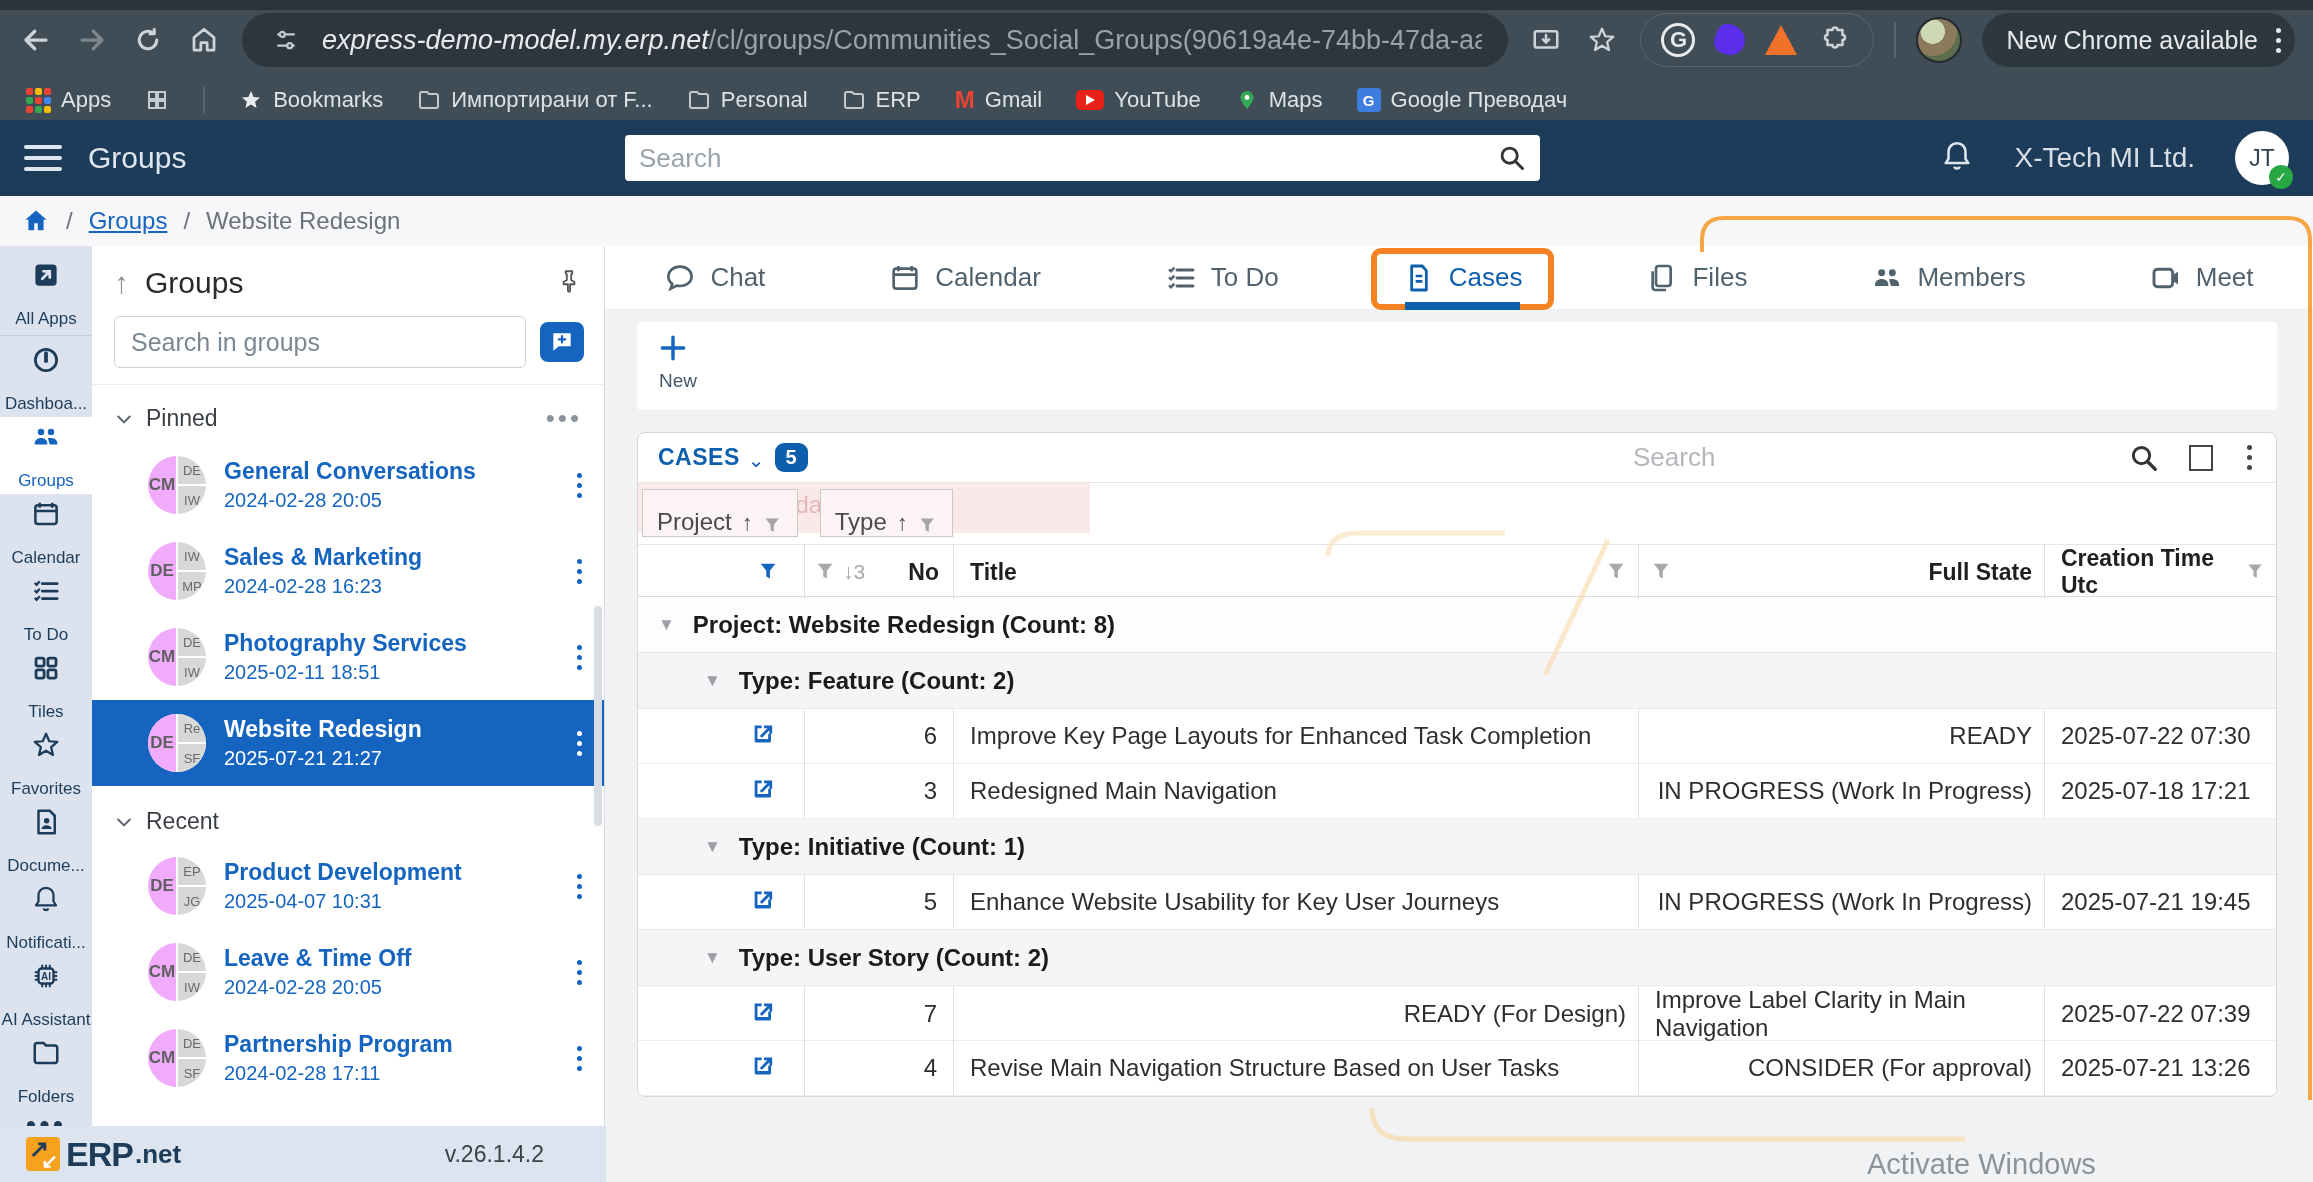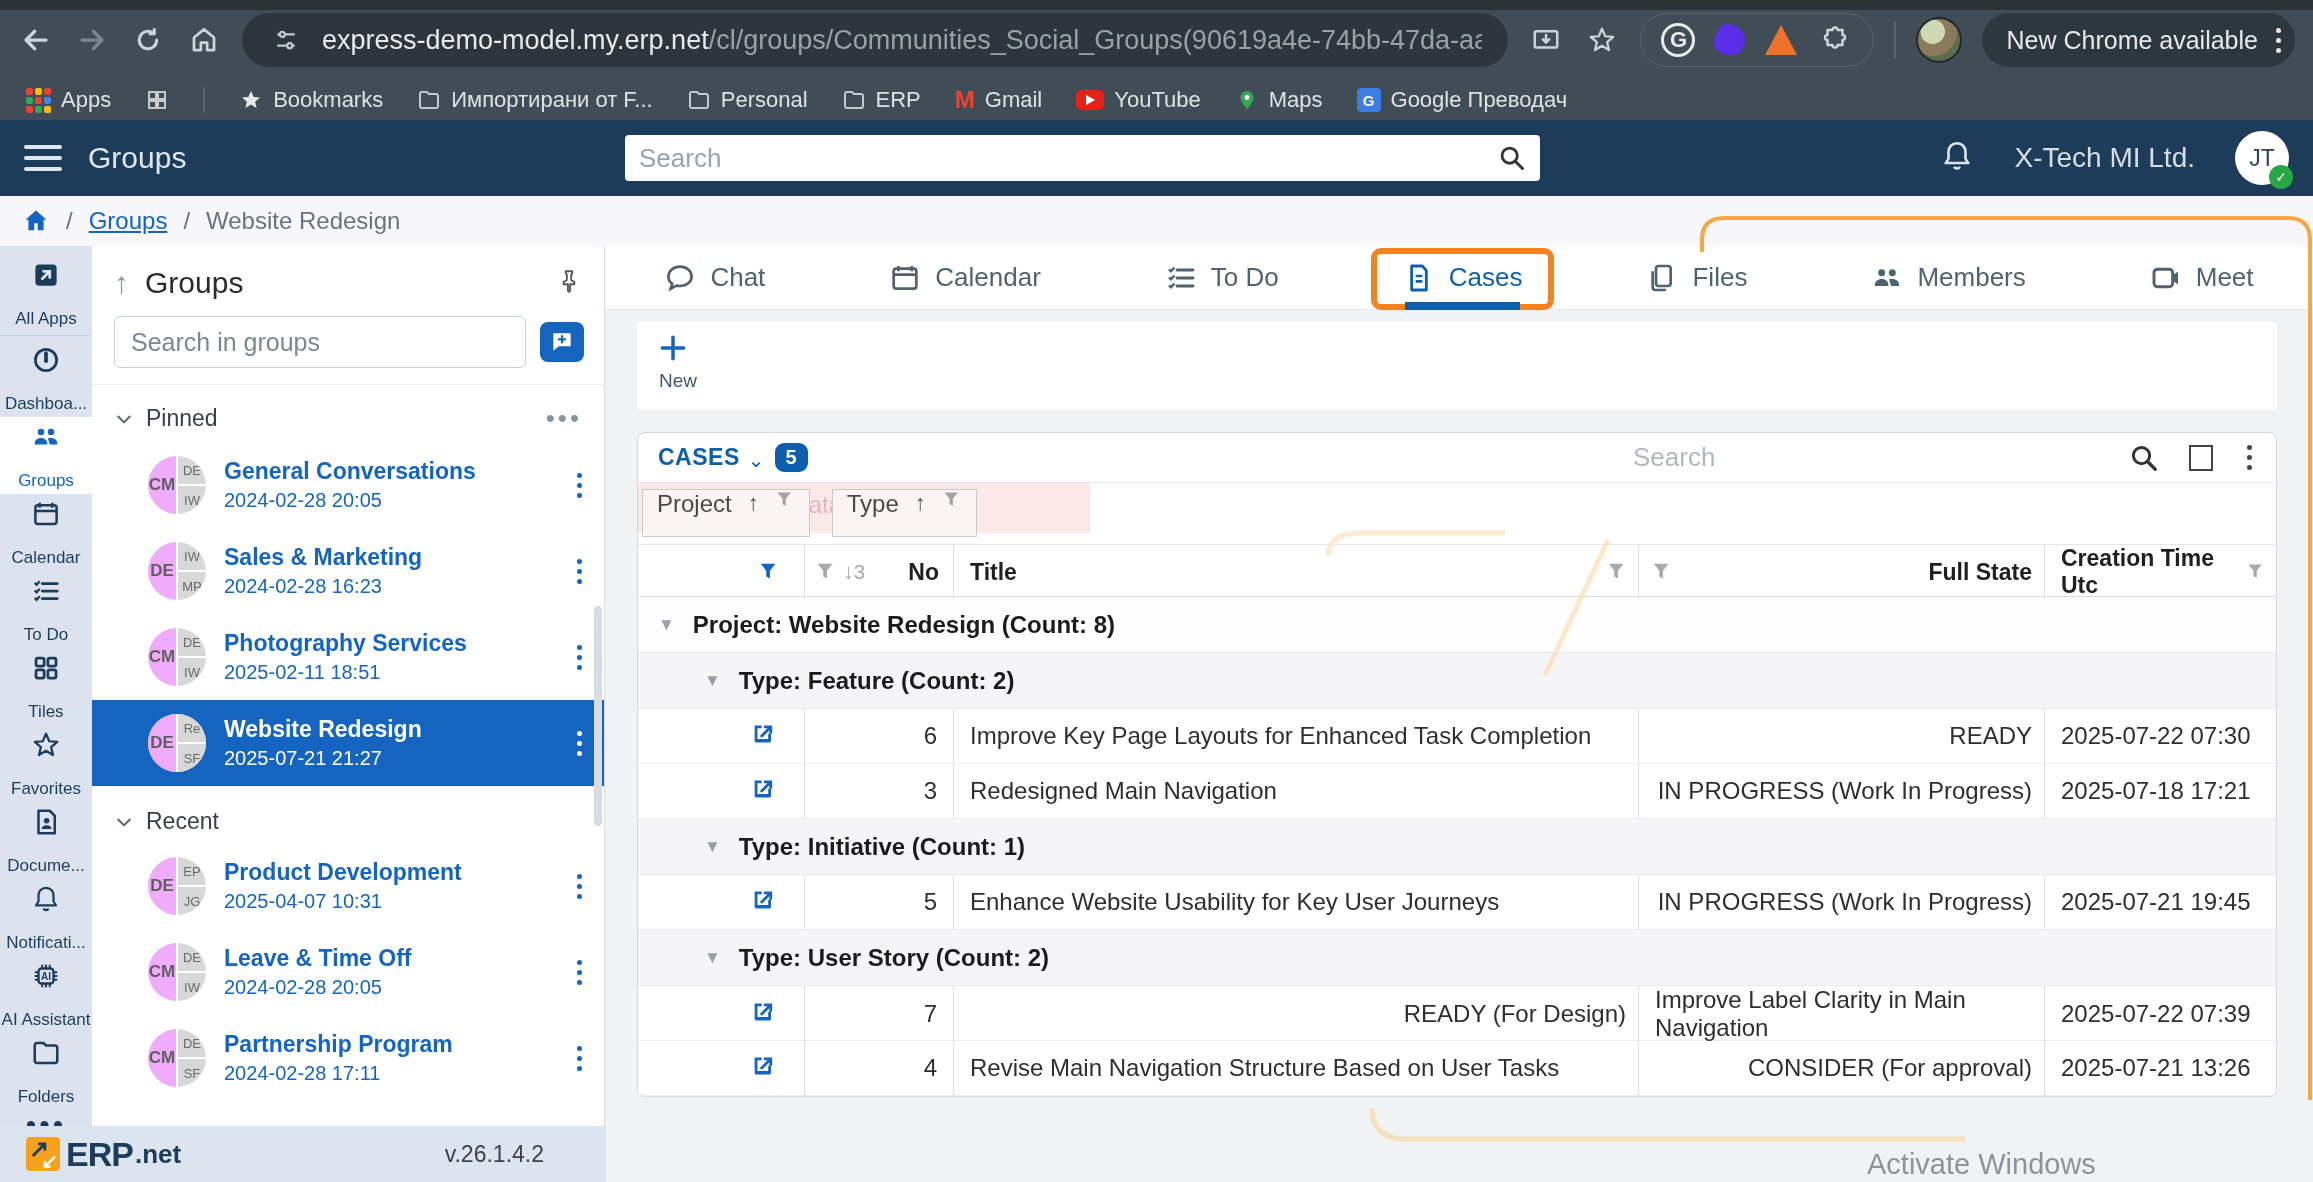--- a/index.html
+++ b/index.html
@@ -8,21 +8,21 @@
 
   
   .browser { height:80px; background:#414d56; display:flex; align-items:center; padding:0 18px; gap:20px; position:relative; }
   .browser::before { content:""; position:absolute; top:0; left:0; right:0; height:10px; background:#2b3339; }
   .bicon { width:36px; height:36px; display:flex; align-items:center; justify-content:center; color:#cdd4d9; flex:0 0 auto; }
   .bicon svg { width:30px; height:30px; }
   .bicon.dim { color:#7d868d; }
   .url-pill { flex:1; height:54px; background:#2d363c; border-radius:27px; display:flex; align-items:center; padding:0 26px; gap:18px; min-width:0; }
   .tune { color:#c3cace; }
   .url-text { font-size:27px; white-space:nowrap; overflow:hidden; }
-  .url-domain { color:#e8eaed; }
+  .url-domain { color:#e8eaed;font-style:italic; }
   .url-path { color:#9aa2a8; }
   .ext-pill { display:flex; align-items:center; gap:20px; border:1px solid #5a646c; border-radius:28px; height:54px; padding:0 20px; }
   .sep-v { width:2px; height:36px; background:#5a646c; }
   .chrome-avatar { width:46px; height:46px; border-radius:50%; background:radial-gradient(circle at 35% 30%, #cfd8b5 0 30%, #8c7a5c 31% 60%, #5d6e4e 61% 100%); border:2px solid #222a2f; }
   .update-pill { display:flex; align-items:center; gap:14px; background:#2d373e; border-radius:27px; height:54px; padding:0 10px 0 24px; color:#e8eaed; font-size:25px; white-space:nowrap; }
   .kebab { display:flex; flex-direction:column; gap:5px; align-items:center; padding:4px; }
   .kebab i { width:5px; height:5px; border-radius:50%; background:currentColor; }
   .grammarly { width:34px; height:34px; border:3px solid #e8eaed; border-radius:50%; color:#e8eaed; font-weight:bold; font-size:22px; display:flex; align-items:center; justify-content:center; }
   .ext-rocket { width:30px; height:30px; background:#5b2eea; border-radius:40% 60% 55% 45%; transform:rotate(20deg); }
   .ext-tri { width:0; height:0; border-left:16px solid transparent; border-right:16px solid transparent; border-bottom:30px solid #f0712a; }
@@ -131,21 +131,21 @@
   .cp-search { margin-left:auto; width:480px; display:flex; align-items:center; }
   .cp-search input { border:0; outline:0; width:100%; font-size:26px; font-family:inherit; color:#333; }
   .cp-search input::placeholder { color:#b3b8bd; }
   .cp-icons { display:flex; align-items:center; gap:30px; margin-left:16px; color:#333; }
   .cp-icons svg { width:30px; height:30px; }
   .cp-square { width:24px; height:26px; border:2.5px solid #444; }
 
   .chiprow { height:62px; position:relative; border-bottom:1px solid #e6e6e9; display:flex; align-items:flex-start; padding:6px 0 0 4px; }
   .chip-strip { position:absolute; left:0; top:0; width:452px; height:50px; background:#fbe9ea; }
   .chip-watermark { position:absolute; left:8px; top:8px; color:#e5b6ba; font-size:24px; white-space:nowrap; }
-  .chip { position:relative; background:#fbf3f4; border:1px solid #c9c9c9; height:48px; display:flex; align-items:flex-start; gap:16px; padding:0 14px; margin-right:22px; color:#4a4a4a; font-size:24px; }
+  .chip { position:relative; background:#fbf3f4; border:1px solid #c9c9c9; height:48px; display:flex; align-items:flex-end; gap:10px; padding:0 14px; margin-right:22px; color:#4a4a4a; font-size:24px; }
   .chip .up { color:#555; font-size:22px; }
   .chip svg { width:20px; height:20px; color:#a5a5a5; }
 
   .crow { display:grid; grid-template-columns:167px 149px 1fr 406px 231px; align-items:center; }
   .thead { height:52px; border-bottom:1px solid #dcdce0; font-weight:bold; color:#1f1f1f; font-size:23px; }
   .cell { height:100%; display:flex; align-items:center; }
   .cdiv { border-right:1px solid #e0e0e3; }
   .c-filter { justify-content:flex-end; padding-right:24px; color:#1464c0; }
   .c-filter svg, .c-no svg, .c-title svg, .c-state svg, .c-created svg { width:22px; height:22px; }
   .c-no { padding:0 14px 0 10px; gap:6px; }

